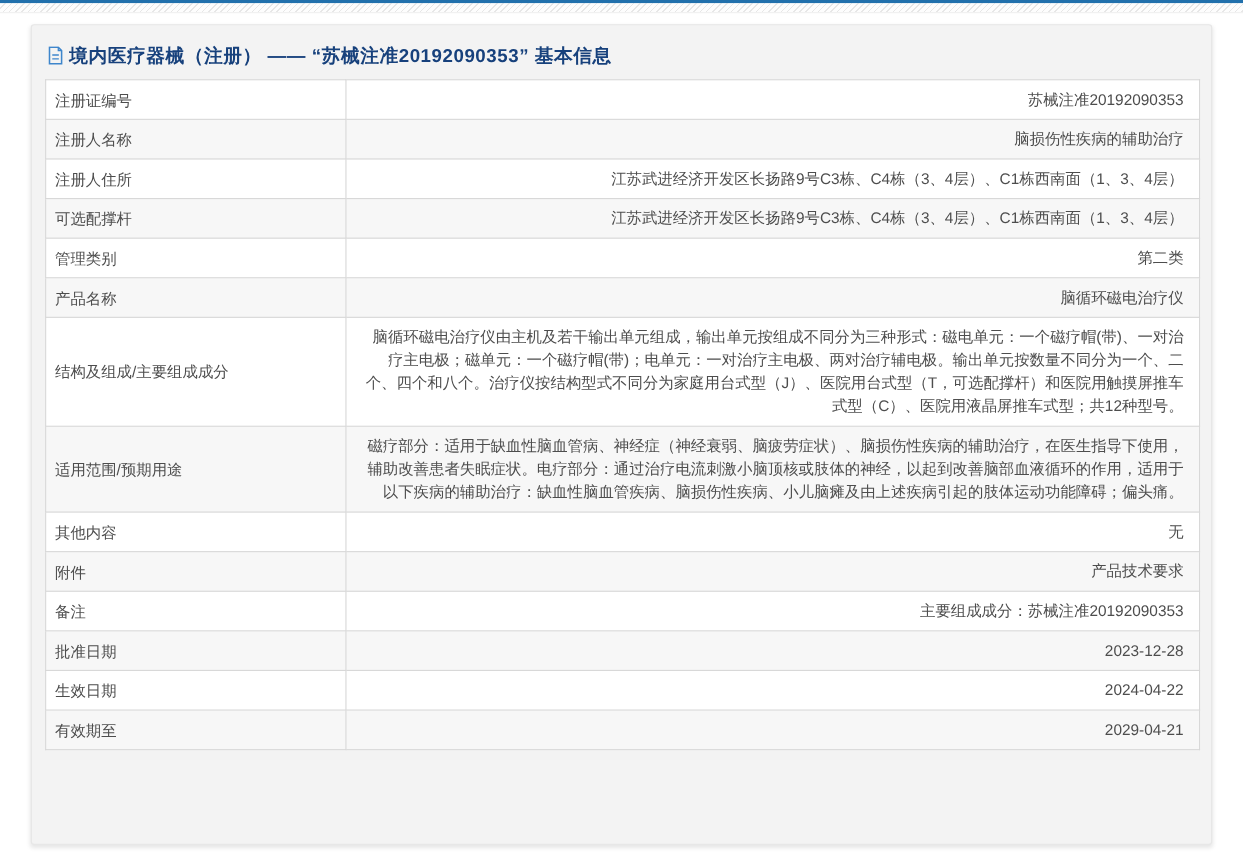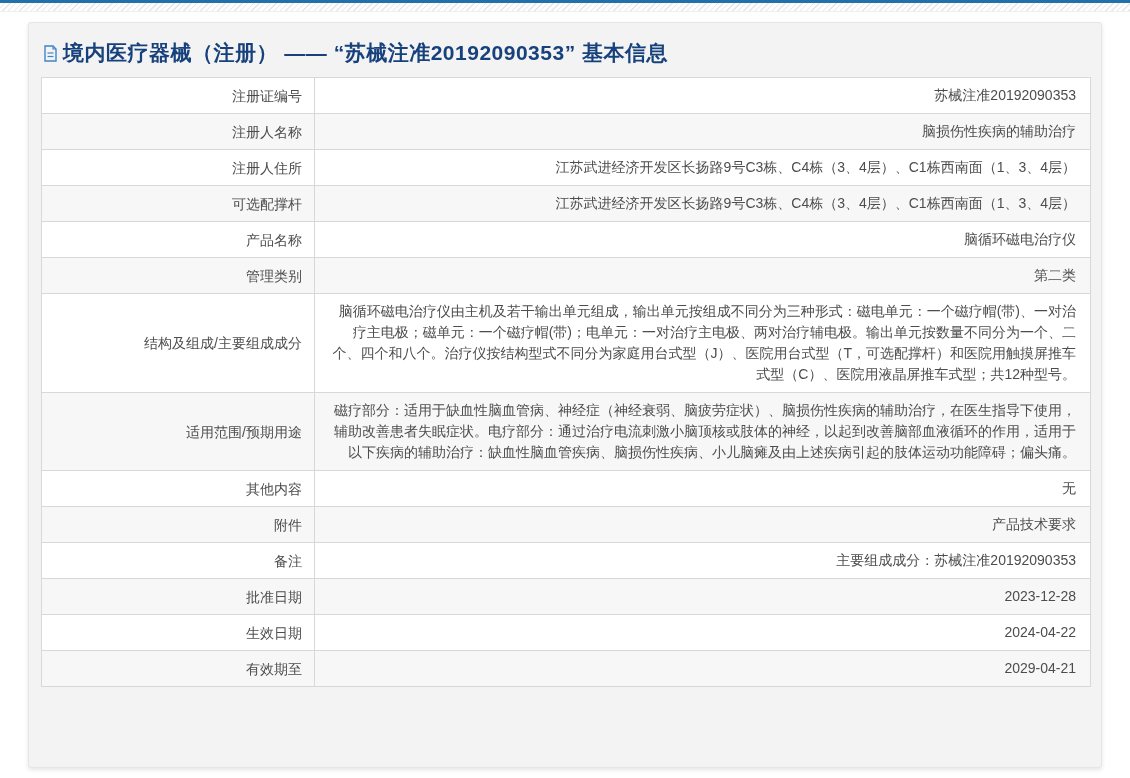--- a/index.html
+++ b/index.html
@@ -24,38 +24,38 @@
     border-radius: 3px;
     box-shadow: 0 2px 4px rgba(0,0,0,0.10);
     padding: 8px 12px 14px 12px;
   }
   .panel-title {
     display: flex;
     align-items: center;
     gap: 5px;
     padding: 8px 2px 10px 2px;
     color: #17417c;
-    font-size: 21px;
+    font-size: 17px;
     font-weight: bold;
     letter-spacing: 0.5px;
   }
   .doc-icon { display: inline-flex; flex: 0 0 auto; }
   table.info {
     width: 1050px;
     border-collapse: collapse;
     background: #ffffff;
     table-layout: fixed;
     font-size: 14px;
     color: #4d4d4d;
   }
   table.info, table.info th, table.info td { border: 1px solid #d8d8d8; }
   table.info tr:nth-child(even) { background: #f7f7f7; }
   table.info th {
     width: 273px;
-    text-align: right;
+    text-align: left;
     font-weight: normal;
     padding: 7px 12px 7px 8px;
     color: #4d4d4d;
     vertical-align: middle;
     line-height: 20px;
   }
   table.info td {
     text-align: right;
     padding: 7px 14px 7px 12px;
     line-height: 21px;
@@ -95,26 +95,26 @@
       </tr>
       <tr>
         <th>注册人住所</th>
         <td>江苏武进经济开发区长扬路9号C3栋、C4栋（3、4层）、C1栋西南面（1、3、4层）</td>
       </tr>
       <tr>
         <th>可选配撑杆</th>
         <td>江苏武进经济开发区长扬路9号C3栋、C4栋（3、4层）、C1栋西南面（1、3、4层）</td>
       </tr>
       <tr>
+        <th>管理类别</th>
+        <td>第二类</td>
+      </tr>
+      <tr>
         <th>产品名称</th>
         <td>脑循环磁电治疗仪</td>
-      </tr>
-      <tr>
-        <th>管理类别</th>
-        <td>第二类</td>
       </tr>
       <tr>
         <th>结构及组成/主要组成成分</th>
         <td>脑循环磁电治疗仪由主机及若干输出单元组成，输出单元按组成不同分为三种形式：磁电单元：一个磁疗帽(带)、一对治疗主电极；磁单元：一个磁疗帽(带)；电单元：一对治疗主电极、两对治疗辅电极。输出单元按数量不同分为一个、二个、四个和八个。治疗仪按结构型式不同分为家庭用台式型（J）、医院用台式型（T，可选配撑杆）和医院用触摸屏推车式型（C）、医院用液晶屏推车式型；共12种型号。</td>
       </tr>
       <tr>
         <th>适用范围/预期用途</th>
         <td>磁疗部分：适用于缺血性脑血管病、神经症（神经衰弱、脑疲劳症状）、脑损伤性疾病的辅助治疗，在医生指导下使用，辅助改善患者失眠症状。电疗部分：通过治疗电流刺激小脑顶核或肢体的神经，以起到改善脑部血液循环的作用，适用于以下疾病的辅助治疗：缺血性脑血管疾病、脑损伤性疾病、小儿脑瘫及由上述疾病引起的肢体运动功能障碍；偏头痛。</td>
       </tr>
       <tr>

